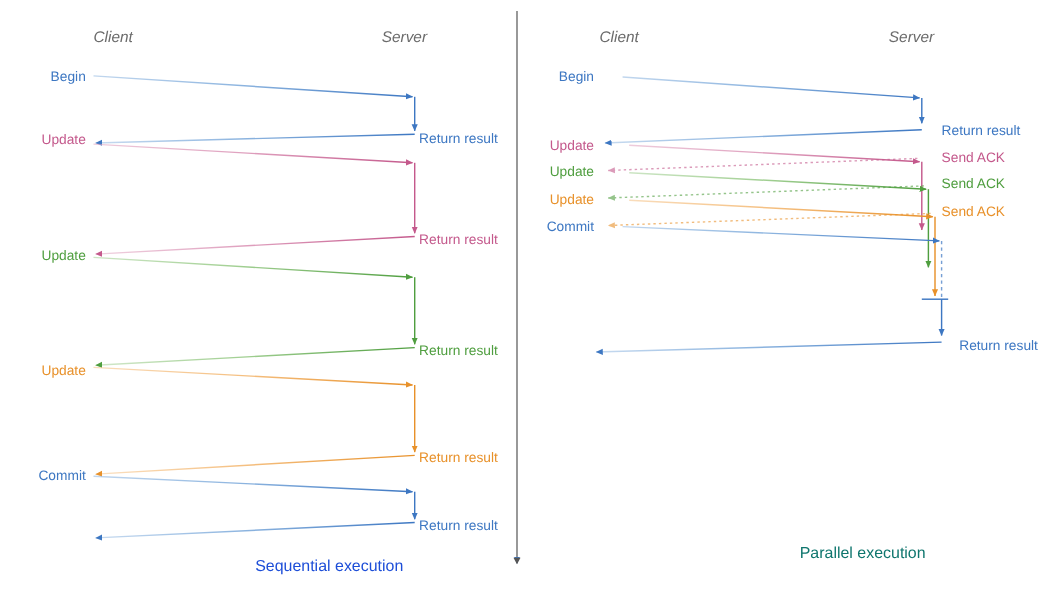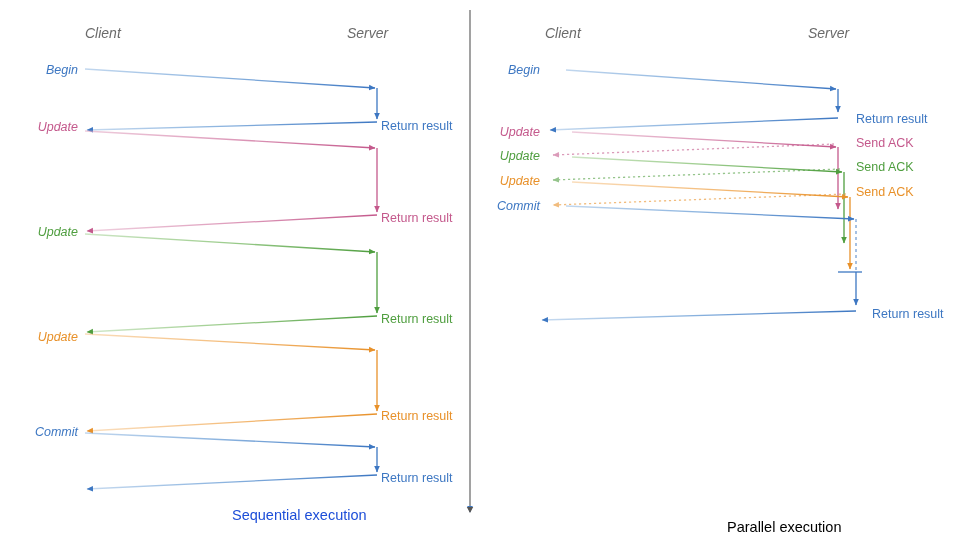--- a/index.html
+++ b/index.html
@@ -4,21 +4,21 @@
 <style>
   html,body{margin:0;padding:0;background:#ffffff;}
   body{width:960px;height:540px;overflow:hidden;
        font-family:"Liberation Sans","DejaVu Sans",sans-serif;}
   #stage{position:relative;width:960px;height:540px;}
   svg#canvas{position:absolute;left:0;top:0;width:960px;height:540px;}
   .lbl{position:absolute;white-space:nowrap;font-size:12.5px;line-height:1;}
   .hdr{font-style:italic;color:#6b6b6b;font-size:14px;text-align:right;}
   .cap{color:#1a1a1a;font-size:14.5px;}
   .timelbl{color:#1a1a1a;font-size:16px;margin-top:44px;}
-  .r{transform:translateX(-100%);font-style:italic;}
+  .r{transform:translateX(-100%);}
 </style>
 </head>
 <body>
 
 <div id="stage">
   <svg id="canvas" viewBox="0 0 960 540">
       <defs>
         <marker id="ah-blue-r" markerWidth="7" markerHeight="7" refX="6" refY="3.2" orient="auto" markerUnits="userSpaceOnUse">
           <path d="M0,0.4 L6.4,3.2 L0,6 z" fill="#3d77c2"></path>
         </marker>
@@ -150,14 +150,14 @@
     <div class="lbl  r" style="left: 540px; top: 64px; color: rgb(61, 119, 194);">Begin</div>
     <div class="lbl  r" style="left: 540px; top: 126px; color: rgb(196, 89, 140);">Update</div>
     <div class="lbl  r" style="left: 540px; top: 150px; color: rgb(79, 158, 63);">Update</div>
     <div class="lbl  r" style="left: 540px; top: 175px; color: rgb(232, 145, 42);">Update</div>
     <div class="lbl  r" style="left: 540px; top: 200px; color: rgb(61, 119, 194);">Commit</div>
     <div class="lbl " style="left: 856px; top: 113px; color: rgb(61, 119, 194);">Return result</div>
     <div class="lbl " style="left: 856px; top: 137px; color: rgb(196, 89, 140);">Send ACK</div>
     <div class="lbl " style="left: 856px; top: 161px; color: rgb(79, 158, 63);">Send ACK</div>
     <div class="lbl " style="left: 856px; top: 186px; color: rgb(232, 145, 42);">Send ACK</div>
     <div class="lbl " style="left: 872px; top: 308px; color: rgb(61, 119, 194);">Return result</div>
-    <div class="lbl cap" style="left: 727px; top: 520px; color: #000000;">Parallel execution</div>
+    <div class="lbl cap" style="left: 727px; top: 496px; color: #0f766e;">Parallel execution</div>
   </div>
 
 </body></html>

